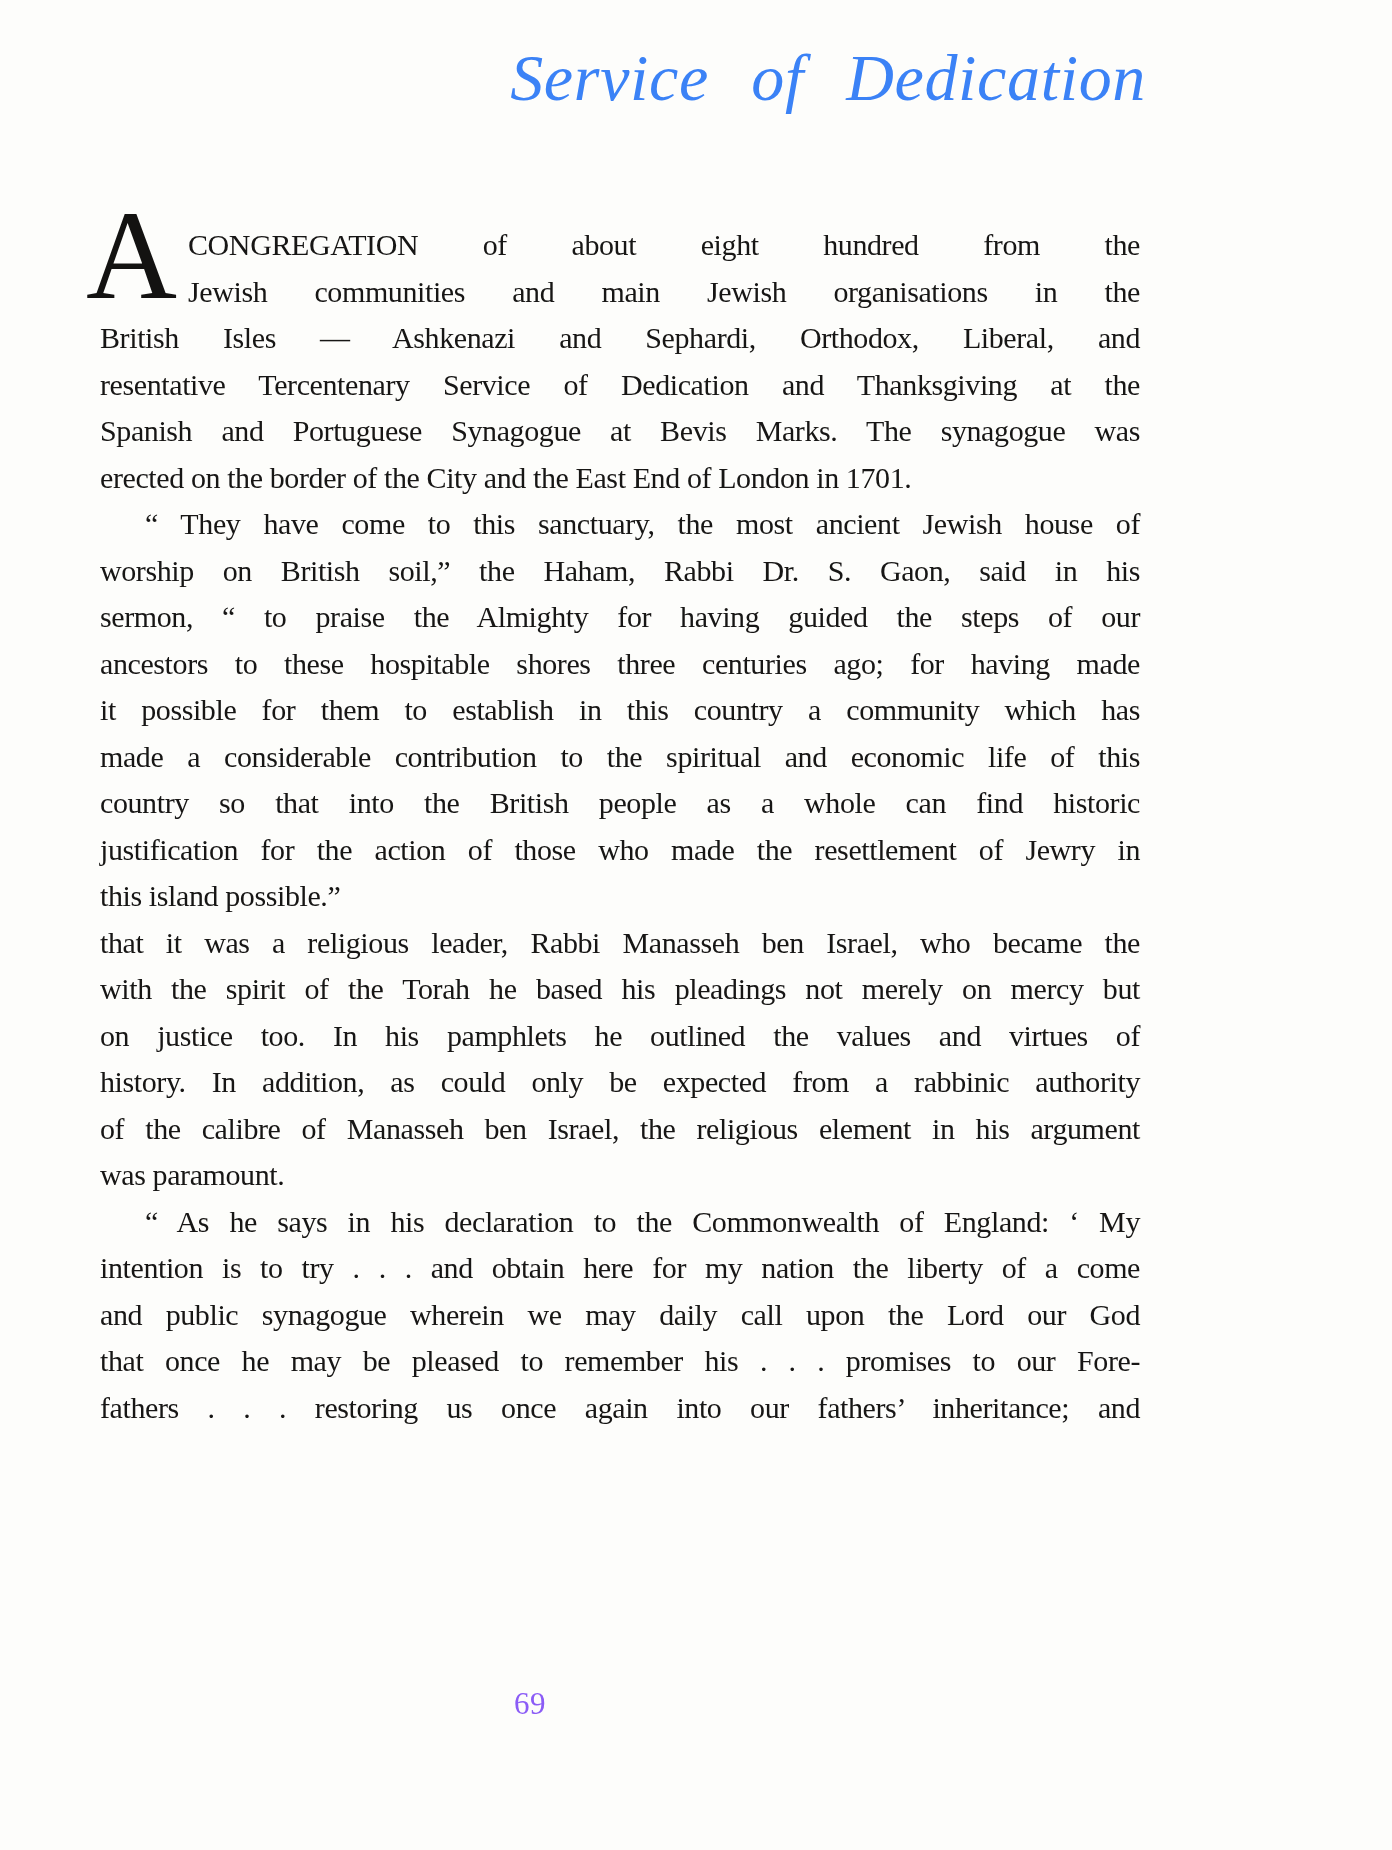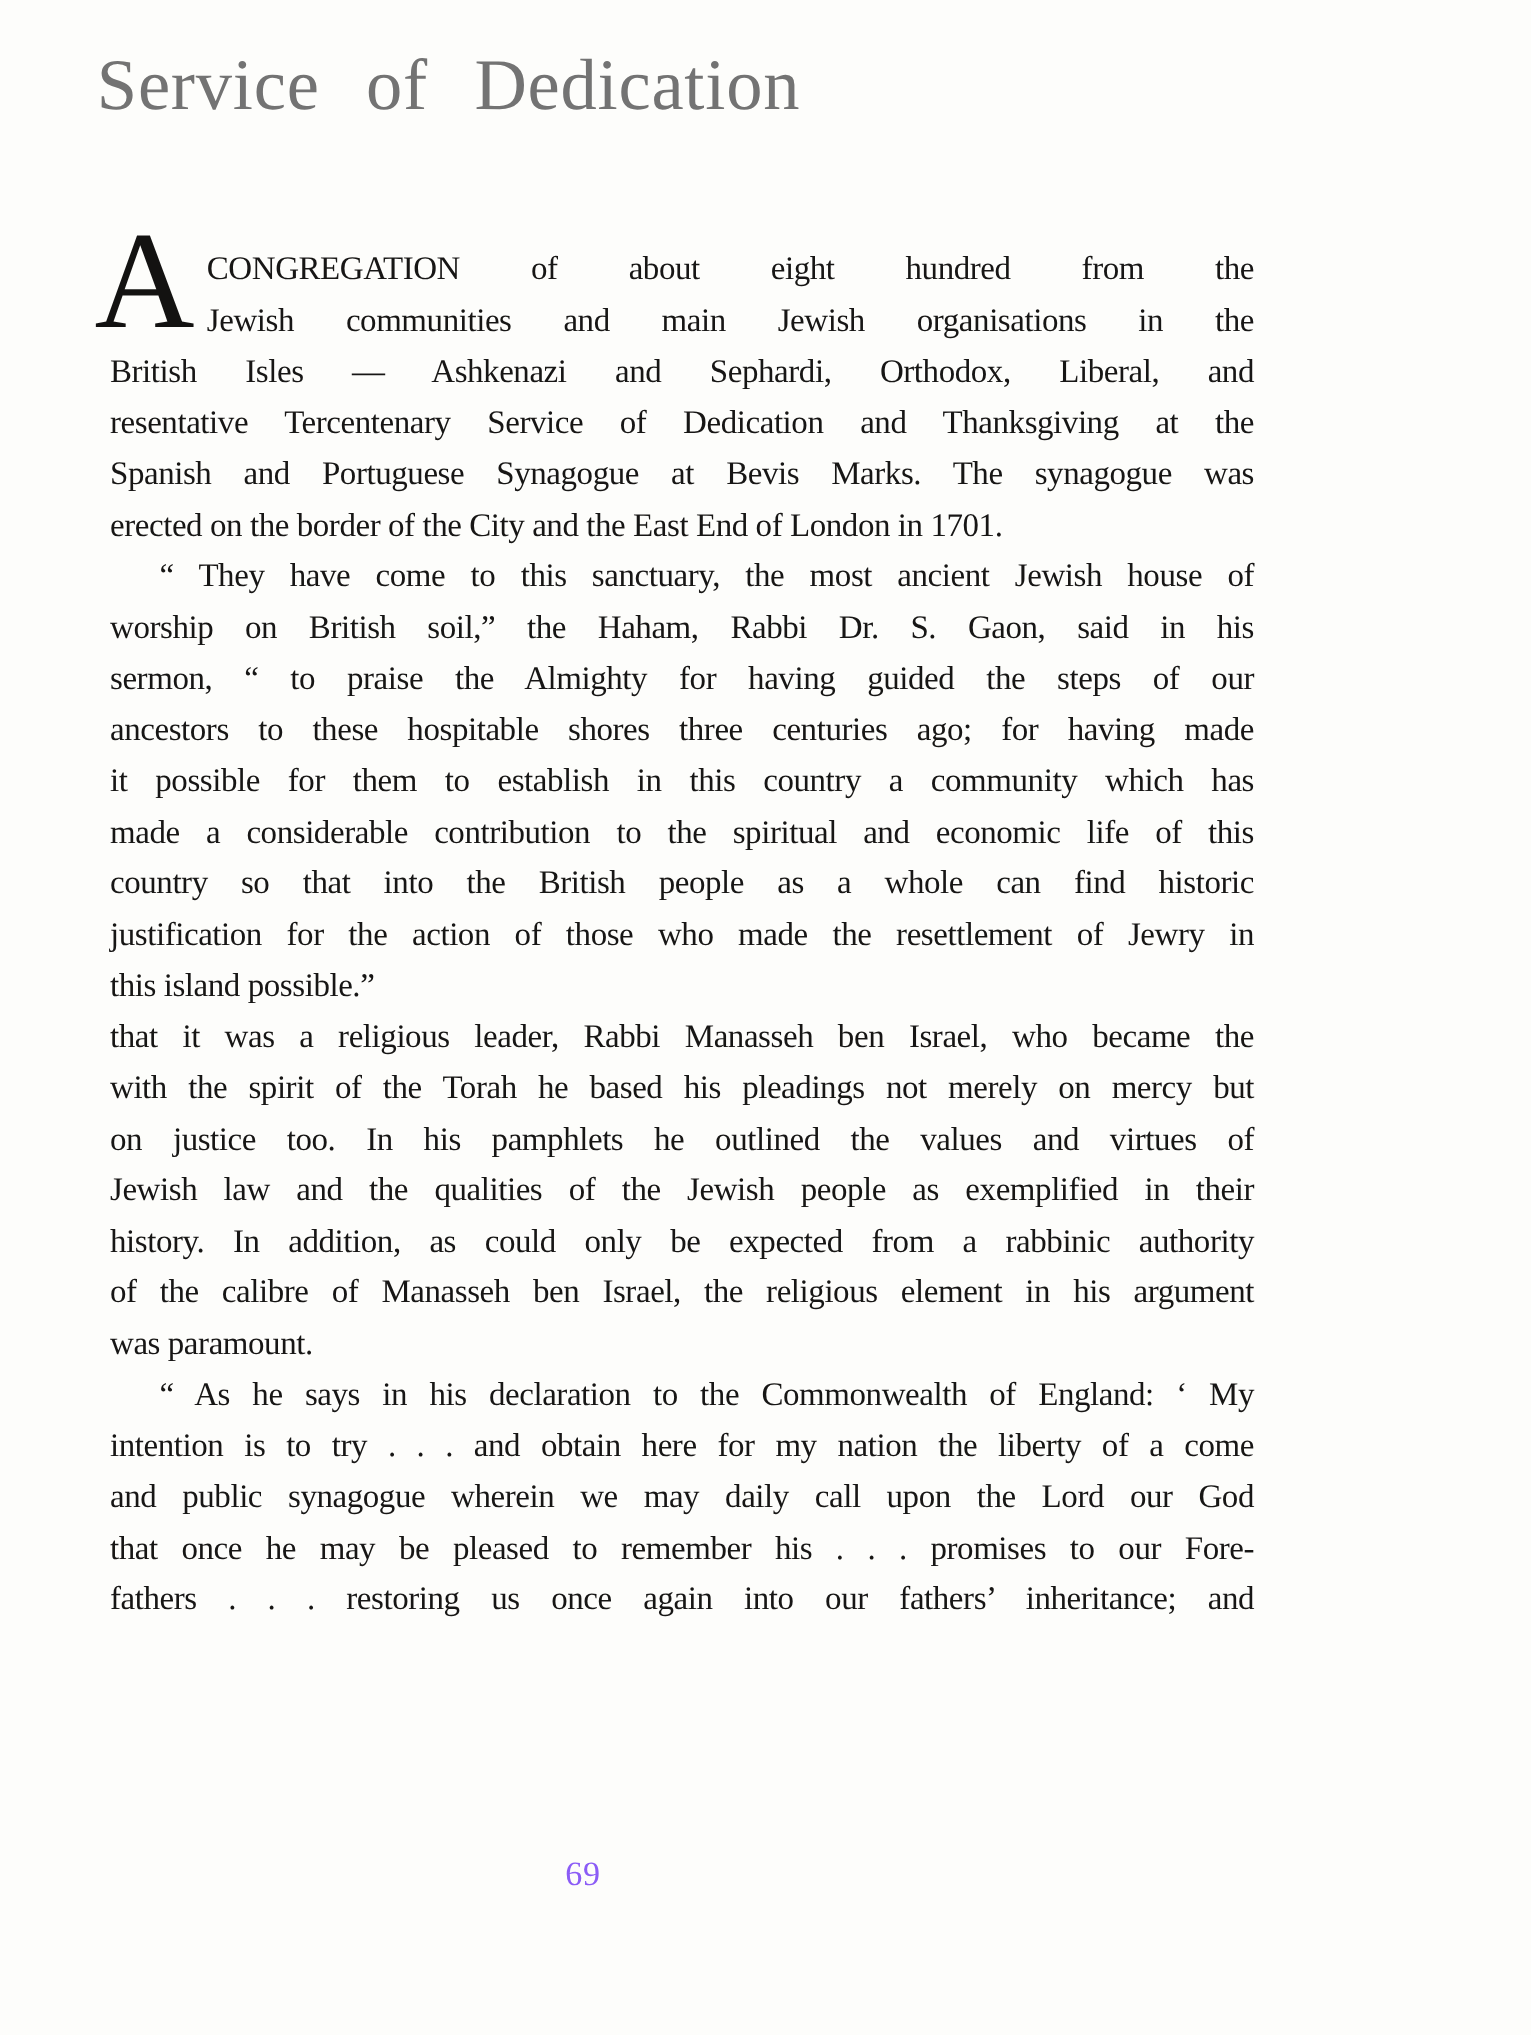--- a/index.html
+++ b/index.html
@@ -17,25 +17,27 @@
   }
   .page {
     position: absolute;
     inset: 0;
   }
   .running-head {
     position: absolute;
     left: 88px;
     top: 38px;
     width: 1058px;
+    text-align: right;
+    font-style: italic;
     font-size: 66px;
     line-height: 1.2;
     word-spacing: 0.38em;
     letter-spacing: 0.01em;
-    color: #737373;
+    color: #3b82f6;
     white-space: nowrap;
   }
   .article {
     position: absolute;
     left: 88px;
     top: 222px;
     width: 1052px;
     font-size: 30px;
     letter-spacing: -0.4px;
     color: #171615;
@@ -105,21 +107,20 @@
         <div class="line just">it possible for them to establish in this country a community which has</div>
         <div class="line just">made a considerable contribution to the spiritual and economic life of this</div>
         <div class="line just">country so that into the British people as a whole can find historic</div>
         <div class="line just">justification for the action of those who made the resettlement of Jewry in</div>
         <div class="line">this island possible.”</div>
       </div>
       <div class="paragraph">
         <div class="line just">that it was a religious leader, Rabbi Manasseh ben Israel, who became the</div>
         <div class="line just">with the spirit of the Torah he based his pleadings not merely on mercy but</div>
         <div class="line just">on justice too.  In his pamphlets he outlined the values and virtues of</div>
-        <div class="line just">Jewish law and the qualities of the Jewish people as exemplified in their</div>
         <div class="line just">history.  In addition, as could only be expected from a rabbinic authority</div>
         <div class="line just">of the calibre of Manasseh ben Israel, the religious element in his argument</div>
         <div class="line">was paramount.</div>
       </div>
       <div class="paragraph">
         <div class="line just indent">“ As he says in his declaration to the Commonwealth of England: ‘ My</div>
         <div class="line just">intention is to try . . . and obtain here for my nation the liberty of a come</div>
         <div class="line just">and public synagogue wherein we may daily call upon the Lord our God</div>
         <div class="line just">that once he may be pleased to remember his . . . promises to our Fore-</div>
         <div class="line just">fathers . . . restoring us once again into our fathers’ inheritance; and</div>

